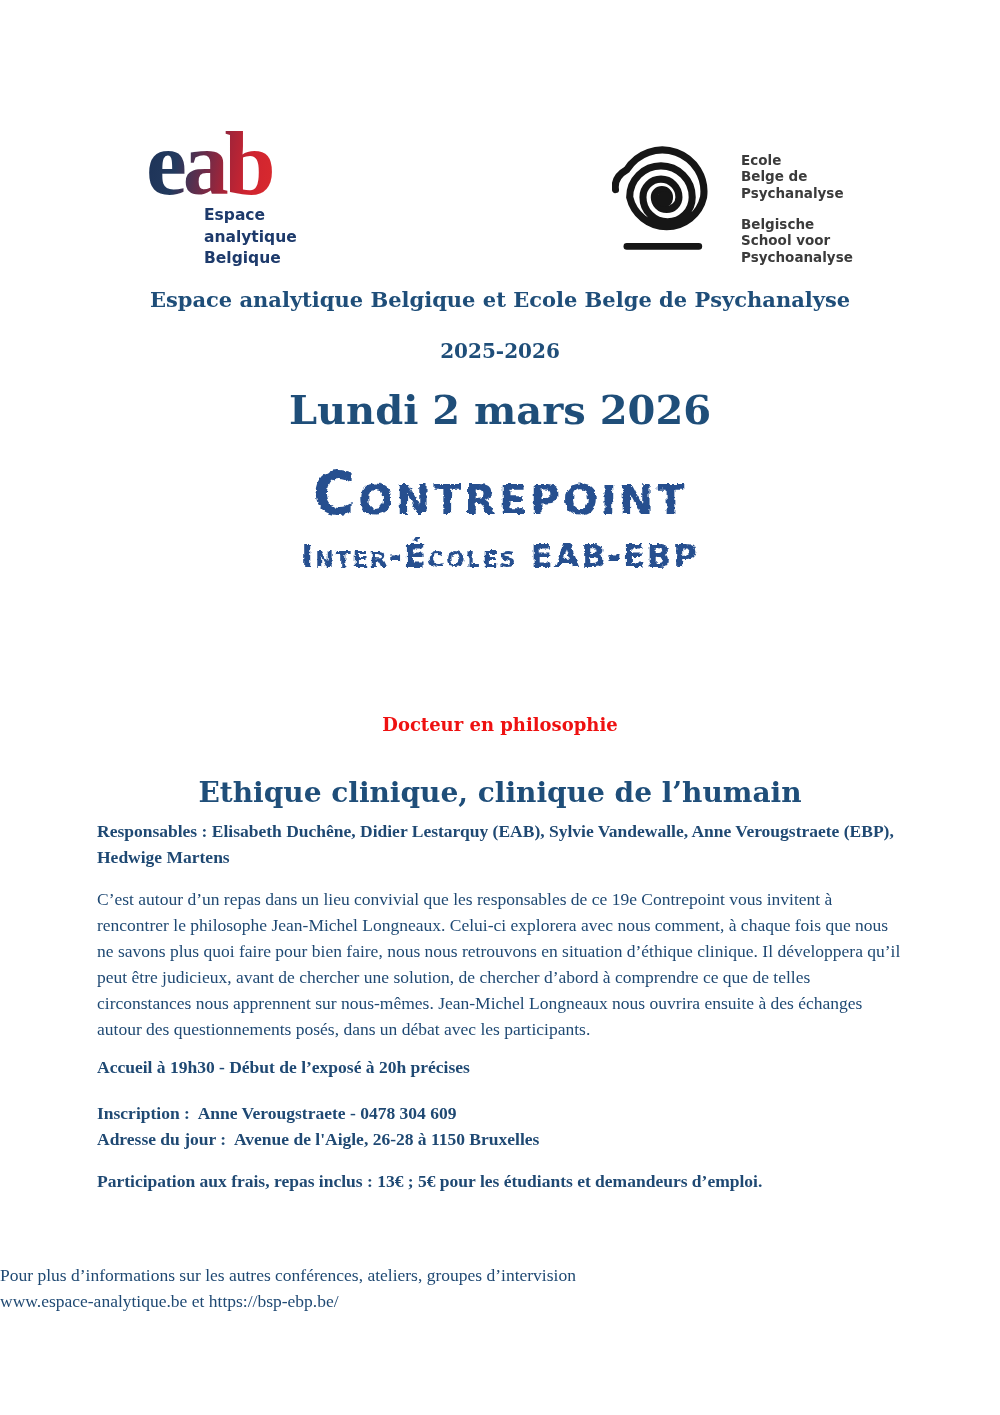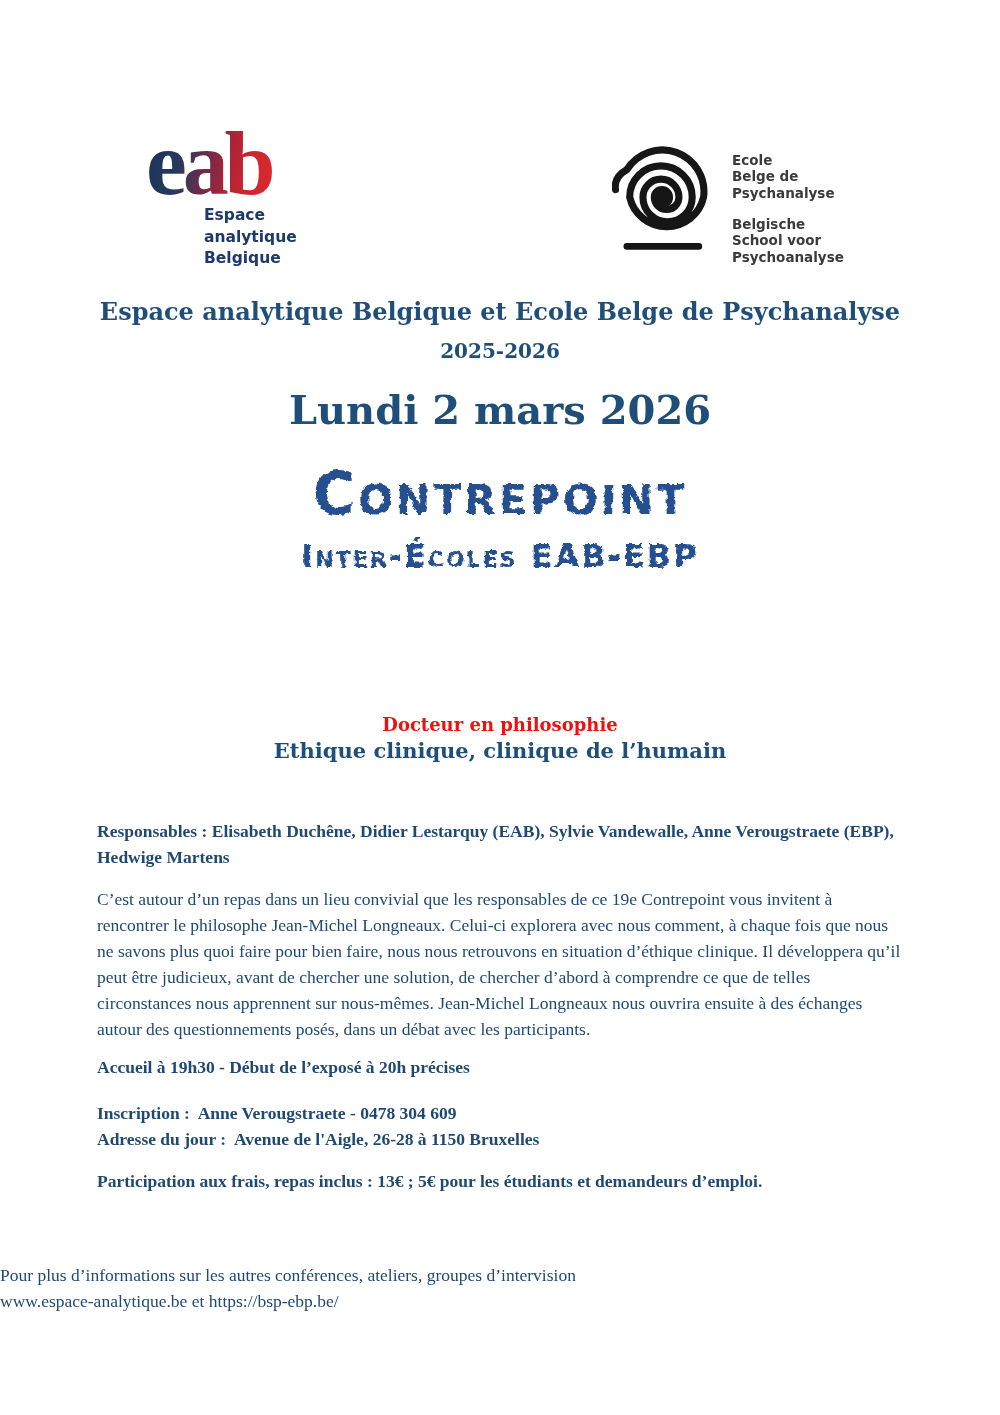--- a/index.html
+++ b/index.html
@@ -31,46 +31,46 @@
   }
   .eab-subtitle {
     margin: 4px 0 0 58px;
     font-family: "DejaVu Sans", sans-serif;
     font-weight: 600;
     font-size: 15.5px;
     line-height: 1.38;
     color: var(--eab-text, #1d3a6b);
   }
 
-  .ebp-logo { position: absolute; left: 612px; top: 146px; display: flex; gap: 24px; color: var(--ebp-ink, #161616); }
+  .ebp-logo { position: absolute; left: 612px; top: 146px; display: flex; gap: 33px; color: var(--ebp-ink, #161616); }
   .ebp-spiral { width: 96px; height: 108px; }
   .ebp-text { padding-top: 6px; font-family: "DejaVu Sans", sans-serif; font-weight: 600; font-size: 13.5px; line-height: 1.21; color: var(--ebp-text, #3b3b3b); }
   .ebp-text .group + .group { margin-top: 15px; }
 
   
   .c { position: absolute; left: 0; width: 100%; text-align: center; }
   .h-cam { font-family: "DejaVu Serif", serif; font-weight: bold; color: var(--navy, #1f4e79); }
 
-  .org-line   { top: 297px; font-size: 24px; }
+  .org-line   { top: 287px; font-size: 21px; }
   .season     { top: 339px; font-size: 20px; }
   .date-title { top: 386px; font-size: 40px; }
 
   .chalk {
     font-family: "DejaVu Sans", sans-serif;
     font-weight: bold;
     font-variant-caps: small-caps;
     color: var(--chalk-blue, #27508f);
     filter: url(#chalkroughen);
   }
   .chalk-title    { top: 460px; font-size: 58px; letter-spacing: 3px; }
   .chalk-subtitle { top: 537px; font-size: 32px; letter-spacing: 2px; }
 
   .speaker       { top: 618px; font-size: 38px; color: var(--red, #ee1111); }
   .speaker-title { top: 690px; font-size: 18px; color: var(--red, #ee1111); margin-top: 24px; }
-  .talk-title    { top: 738px; font-size: 21px; }
+  .talk-title    { top: 776px; font-size: 28px; }
 
   
   .content {
     position: absolute;
     left: 97px; top: 818px;
     width: 810px;
     font-size: 17.5px;
     line-height: 26px;
     color: var(--body-navy, #1f4973);
   }

